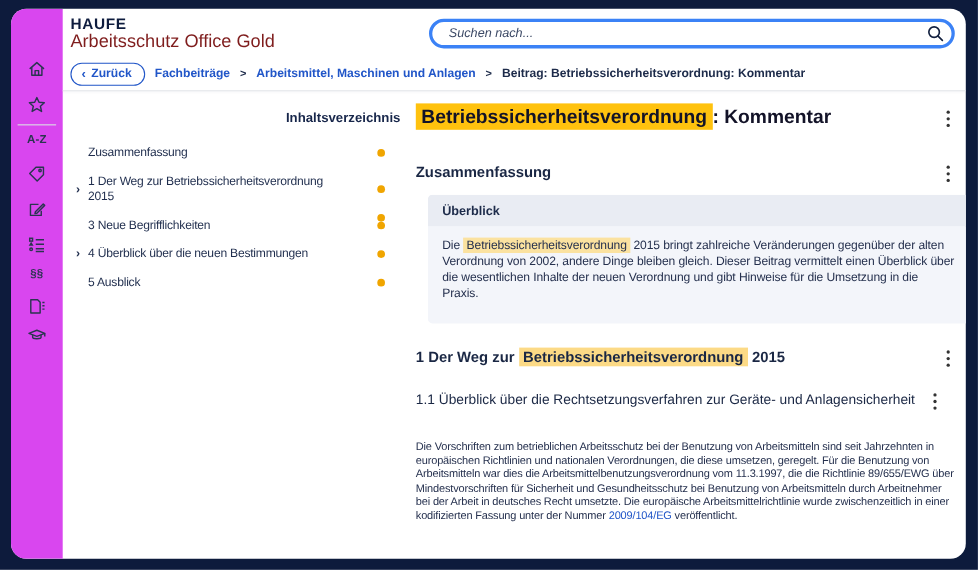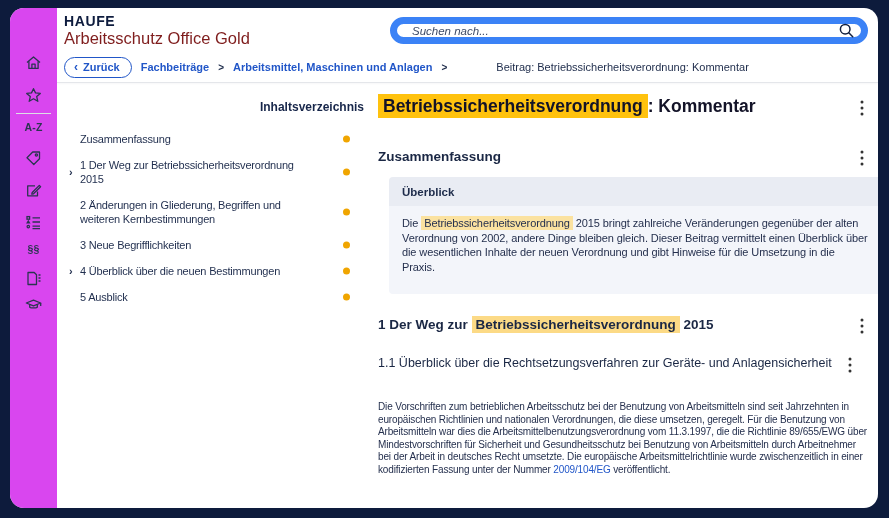--- a/index.html
+++ b/index.html
@@ -28,21 +28,21 @@
   .rail-icon svg { display:block; }
   .rail-label { font-size:10.5px; font-weight:bold; color:#2a3550; letter-spacing:0.2px; }
   .rail-divider {
     position:absolute; left:6px; right:6px; top:105px; height:1px; background:#dcdfe5;
   }
   
   .brand { position:absolute; left:54px; top:5px; font-size:14px; font-weight:bold; letter-spacing:0.6px; color:#0e1c3e; }
   .product { position:absolute; left:54px; top:21px; font-size:16.5px; color:#7f1d1d; }
   .search-wrap {
     position:absolute; top:9px; left:380px; width:478px; height:27px;
-    border:7px solid #3b82f6; border-radius:14px; background:#fff;
+    border:3px solid #3b82f6; border-radius:14px; background:#fff;
     display:flex; align-items:center;
   }
   .search-input {
     flex:1; border:none; outline:none; background:transparent;
     font-family:"Liberation Sans", sans-serif;
     font-size:11.5px; font-style:italic; color:#27334f; padding:0 6px 0 15px;
   }
   .search-input::placeholder { color:#3d4a66; opacity:1; }
   .search-btn { width:30px; height:25px; display:flex; align-items:center; justify-content:center; cursor:pointer; background:none; border:none; }
   .breadcrumb {
@@ -51,21 +51,21 @@
   }
   .back-pill {
     display:flex; align-items:center; gap:5px;
     border:1.5px solid #2156c8; border-radius:12px; padding:3px 11px 4px 9px;
     color:#2156c8; font-weight:bold; background:#fff; cursor:pointer;
     font-family:"Liberation Sans", sans-serif; font-size:11px;
   }
   .back-chevron { font-size:12px; line-height:1; }
   .bc-link { color:#2156c8; font-weight:bold; text-decoration:none; cursor:pointer;text-align:center; }
   .bc-sep { color:#1d2b4a; font-weight:bold; font-size:10px; }
-  .bc-current { color:#1d2b4a; font-weight:normal;margin-left:40px; }
+  .bc-current { color:#1d2b4a; font-weight:bold; }
   .header-divider {
     position:absolute; left:47px; right:0; top:74px; height:1px;
     background:#e4e6ea; box-shadow:0 1px 2px rgba(20,30,60,0.05);
   }
   
   .toc { position:absolute; left:58px; top:92px; width:296px; }
   .toc-title { font-size:12px; font-weight:bold; color:#17264a; padding-left:12px; margin-bottom:18px;text-align:right; }
   .toc-item {
     position:relative; padding-left:12px; padding-right:50px;
     font-size:11px; line-height:14px; letter-spacing:-0.2px;
@@ -209,21 +209,20 @@
     <div class="toc-item">
       <span>Zusammenfassung</span>
       <span class="toc-dot"></span>
     </div>
     <div class="toc-item">
       <span class="toc-chevron">›</span>
       <span>1 Der Weg zur Betriebssicherheitsverordnung 2015</span>
       <span class="toc-dot"></span>
     </div>
     <div class="toc-item">
-      <span>2 Änderungen in Gliederung, Begriffen und weiteren Kernbestimmungen</span>
       <span class="toc-dot"></span>
     </div>
     <div class="toc-item">
       <span>3 Neue Begrifflichkeiten</span>
       <span class="toc-dot"></span>
     </div>
     <div class="toc-item">
       <span class="toc-chevron">›</span>
       <span>4 Überblick über die neuen Bestimmungen</span>
       <span class="toc-dot"></span>

